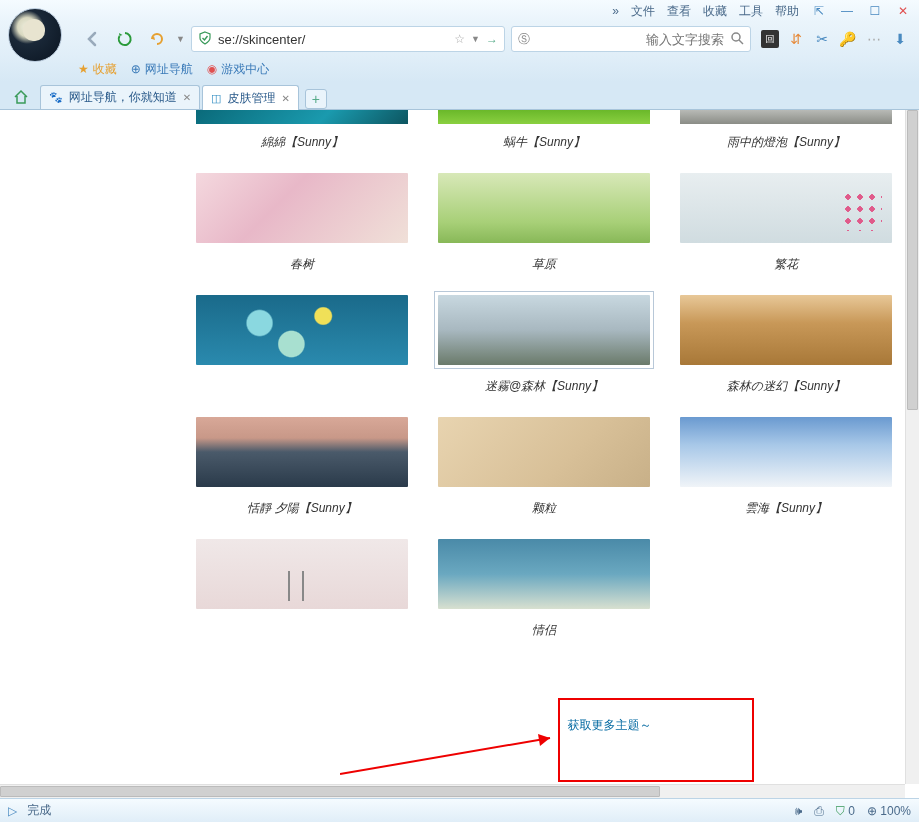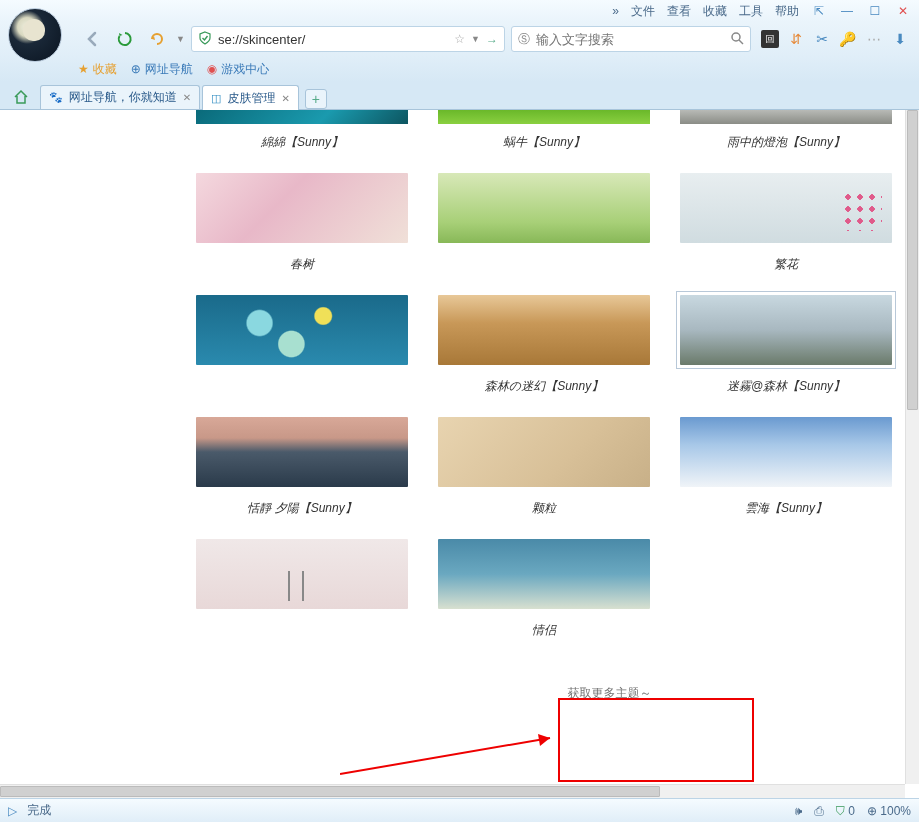--- a/index.html
+++ b/index.html
@@ -16,21 +16,21 @@
 .navbtn { width: 26px; height: 26px; display: inline-flex; align-items: center; justify-content: center; border-radius: 3px; color: #3a6; }
 .navbtn.back { color: #8aa; }
 .navbtn svg { display:block; }
 
 .addrwrap { flex: 1; display: flex; align-items: center; background: #fff; border: 1px solid #bcd4e6; border-radius: 3px; height: 26px; padding: 0 6px; gap: 6px; }
 .addrwrap input { border: none; outline: none; flex: 1; font-size: 13px; color: #333; background: transparent; }
 .star { color: #aaa; }
 .goarrow { color: #5a8; }
 
 .searchwrap { width: 240px; display: flex; align-items: center; background: #fff; border: 1px solid #bcd4e6; border-radius: 3px; height: 26px; padding: 0 6px; gap: 6px; }
-.searchwrap input { border: none; outline: none; flex: 1; font-size: 13px; color: #888; background: transparent; }
+.searchwrap input { border: none; outline: none; flex: 1; font-size: 13px; color: #888; background: transparent; text-align: right; }
 .sicon { color: #888; }
 
 .righticons { display: flex; gap: 8px; align-items: center; padding: 0 4px; }
 .ic { width: 18px; height: 18px; display: inline-flex; align-items: center; justify-content: center; font-size: 14px; }
 
 .bookmarks { height: 26px; background: linear-gradient(#e0eef8, #d6e8f5); display: flex; align-items: center; padding-left: 78px; gap: 14px; font-size: 12px; }
 .bm { display: inline-flex; align-items: center; gap: 4px; }
 .bm.fav { color: #e6a030; }
 .bm.nav { color: #3a7ab8; }
 .bm.game { color: #3a7ab8; }
@@ -45,21 +45,21 @@
 .content { position: relative; height: 688px; overflow: hidden; background: #fff; }
 .grid { padding: 0 0 20px 0; }
 .row { display: flex; justify-content: flex-start; padding: 0 0 0 196px; gap: 30px; margin-bottom: 6px; }
 .card { width: 212px; text-align: center; }
 .card.partial .thumb { height: 14px; border-radius: 0; }
 .thumb { width: 212px; height: 70px; background: #ccc; border-radius: 1px; }
 .card.selected .thwrap { border: 1px solid #b8c8d8; padding: 3px; margin: -4px; background: #fff; }
 .thwrap { display: inline-block; }
 .tlabel { padding: 10px 0 16px; font-size: 12px; color: #333; font-style: italic; }
 
-.morelink { text-align: center; color: #737373; margin: 4px auto 40px; font-size: 12px; width: 100px; position: relative; left: 150px; }
+.morelink { text-align: center; color: #0369a1; margin: 36px auto 40px; font-size: 12px; width: 100px; position: relative; left: 150px; }
 .redbox { position: absolute; border: 2px solid #e00; width: 196px; height: 84px; left: 558px; top: 588px; }
 .arrow-svg { position: absolute; left: 340px; top: 614px; }
 
 .scrollbar-h { position: absolute; bottom: 0; left: 0; right: 14px; height: 14px; background: #f0f0f0; border-top: 1px solid #e0e0e0; }
 .scrollbar-h .sthumb { position: absolute; left: 0; top: 1px; bottom: 1px; width: 660px; background: #d0d0d0; border: 1px solid #bbb; border-radius: 1px; }
 .scrollbar-v { position: absolute; right: 0; top: 0; bottom: 14px; width: 14px; background: #f0f0f0; border-left: 1px solid #e0e0e0; }
 .scrollbar-v .sthumb { position: absolute; top: 0; left: 1px; right: 1px; height: 300px; background: #d0d0d0; border: 1px solid #bbb; border-radius: 1px; }
 
 .statusbar { height: 24px; background: linear-gradient(#f5fbff,#e0eef8); border-top: 1px solid #bcd4e6; display: flex; align-items: center; padding: 0 8px; font-size: 12px; color: #4a6a8a; justify-content: space-between; }
 .status-left { display: flex; align-items: center; gap: 10px; }
@@ -200,37 +200,38 @@
     <div class="tlabel">雨中的燈泡【Sunny】</div>
   </div>
       </div>
       <div class="row">
         <div class="card">
       <span class="thwrap"><div class="thumb t-pink"></div></span>
       <div class="tlabel">春树</div>
     </div>
         <div class="card">
       <span class="thwrap"><div class="thumb t-grass"></div></span>
+      <div class="tlabel">草原</div>
     </div>
         <div class="card">
       <span class="thwrap"><div class="thumb t-flowers"></div></span>
       <div class="tlabel">繁花</div>
     </div>
       </div>
       <div class="row">
         <div class="card">
       <span class="thwrap"><div class="thumb t-bokeh"></div></span>
-    </div>
-        <div class="card">
-      <span class="thwrap"><div class="thumb t-fog"></div></span>
-      <div class="tlabel">森林の迷幻【Sunny】</div>
     </div>
         <div class="card selected">
       <span class="thwrap"><div class="thumb t-mist"></div></span>
       <div class="tlabel">迷霧@森林【Sunny】</div>
+    </div>
+        <div class="card">
+      <span class="thwrap"><div class="thumb t-fog"></div></span>
+      <div class="tlabel">森林の迷幻【Sunny】</div>
     </div>
       </div>
       <div class="row">
         <div class="card">
       <span class="thwrap"><div class="thumb t-sunset"></div></span>
       <div class="tlabel">恬靜 夕陽【Sunny】</div>
     </div>
         <div class="card">
       <span class="thwrap"><div class="thumb t-sand"></div></span>
       <div class="tlabel">颗粒</div>

